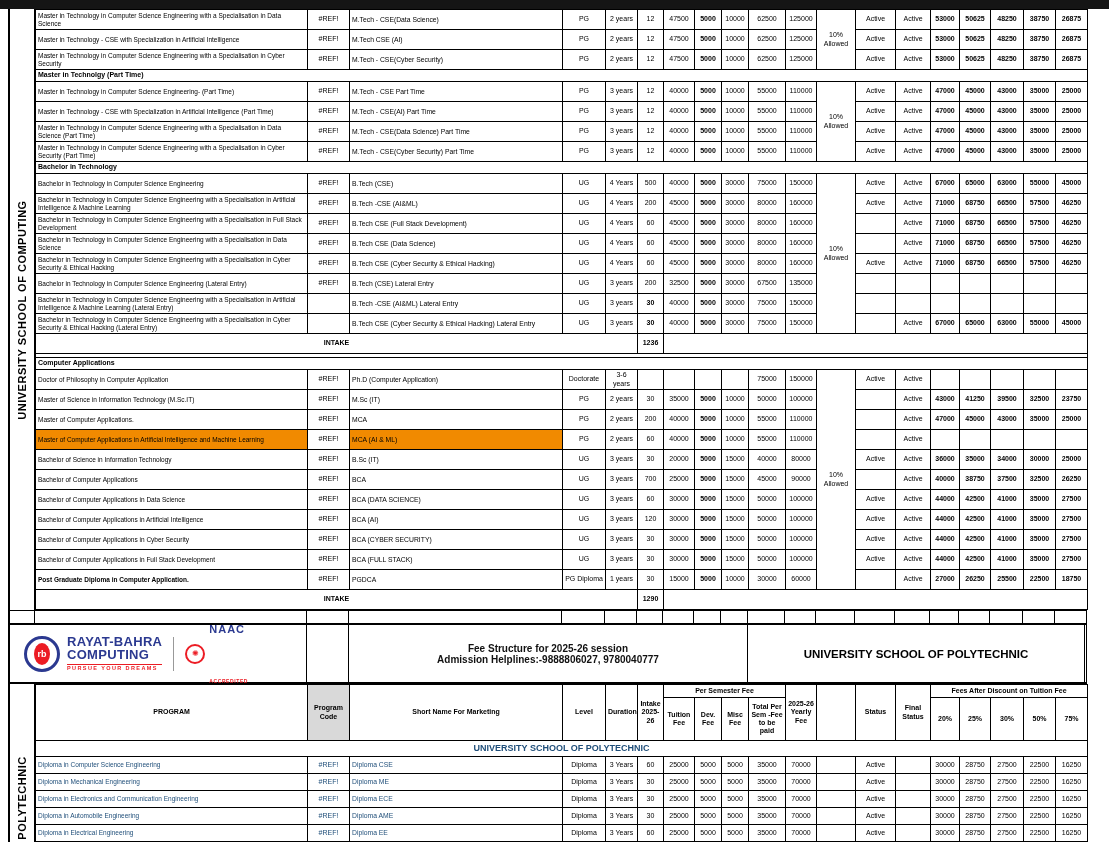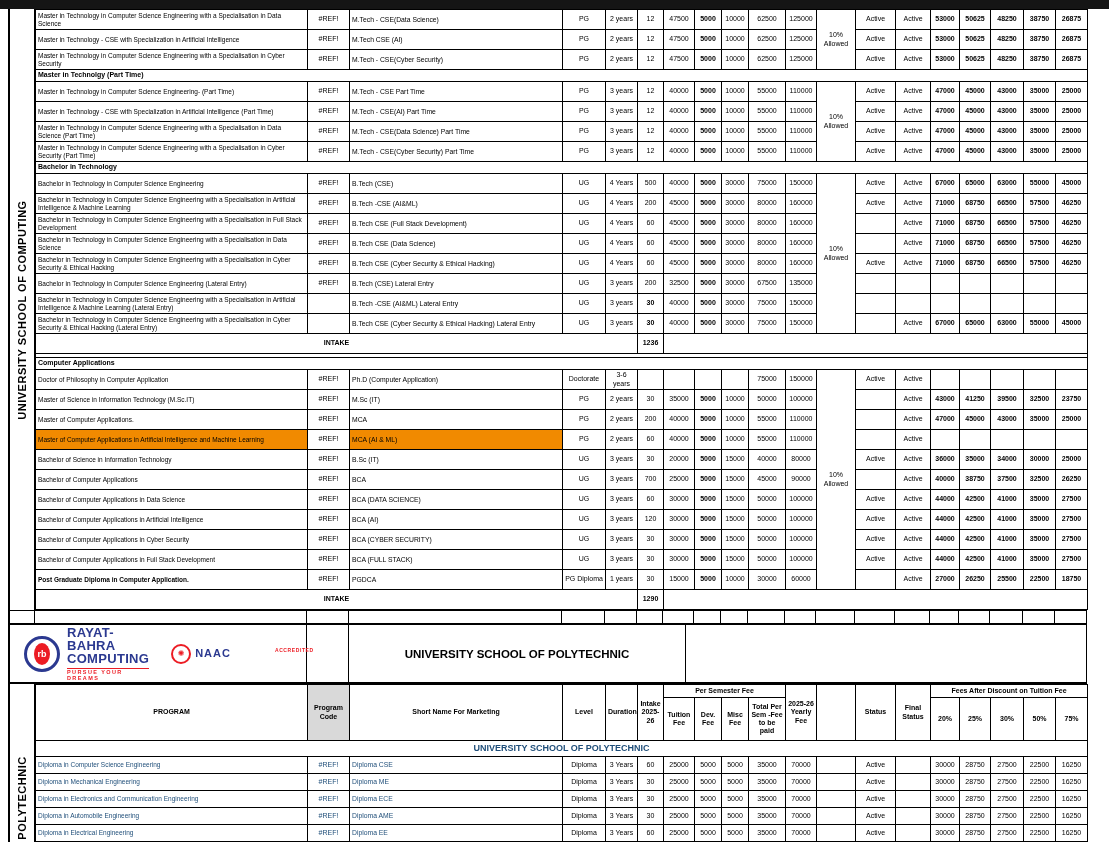--- a/index.html
+++ b/index.html
@@ -56,21 +56,21 @@
           display: flex; align-items: center; justify-content: center; flex: none; }
   .seal-inner { width: 16px; height: 22px; border-radius: 50%; background: #EC1C24; color: #fff;
           font-size: 9px; font-weight: bold; display: flex; align-items: center; justify-content: center; }
   .brand { display: flex; flex-direction: column; line-height: 1; }
   .brand-l1, .brand-l2 { font-weight: bold; font-size: 13px; letter-spacing: 0.3px; color: #2B3990; }
   .brand-tag { margin-top: 3px; color: #EC1C24; font-size: 5.5px; font-weight: bold; letter-spacing: 1.4px; border-top: 1px solid #EC1C24; padding-top: 1px; }
   .logo-div { width: 1px; height: 34px; background: #999; margin: 0 4px; }
   .naac { display: flex; align-items: center; gap: 4px; }
   .naac-seal { width: 20px; height: 20px; border-radius: 50%; border: 2px solid #EC1C24; background: #fff;
           display: flex; align-items: center; justify-content: center; font-size: 8px; color: #EC1C24; flex: none; }
-  .naac-txt { display: flex; flex-direction: row; line-height: 1; gap: 44px; }
+  .naac-txt { display: flex; flex-direction: column; line-height: 1; gap: 44px; }
   .naac-l1 { font-weight: bold; font-size: 11px; color: #2B3990; letter-spacing: 1px; }
   .naac-l2 { font-size: 5px; color: #EC1C24; font-weight: bold; letter-spacing: 0.6px; }
   .gray-h { background: #D9D9D9; }
   thead th { font-size: 7px; }
   .h-top th { height: 13px; }
   .h-bot th { height: 43px; }
 </style>
 </head>
 <body>
 
@@ -717,20 +717,24 @@
         <div class="logo-div"></div>
         <div class="naac">
           <div class="naac-seal">✺</div>
           <div class="naac-txt">
             <span class="naac-l1">NAAC</span>
             <span class="naac-l2">ACCREDITED</span>
           </div>
         </div>
       </div>
       <div class="bcell b-empty"></div>
+      <div class="bcell b-fee">
+        <span class="fee-l1">Fee Structure for 2025-26 session</span>
+        <span class="fee-l2">Admission Helplines:-9888806027, 9780040777</span>
+      </div>
       <div class="bcell b-title">
         <span class="poly-head">UNIVERSITY SCHOOL OF POLYTECHNIC</span>
       </div>
     </div>
 
     <div class="sec">
       <div class="vstrip">
         <div class="vtext poly">POLYTECHNIC</div>
       </div>
       <table class="poly-tbl">

